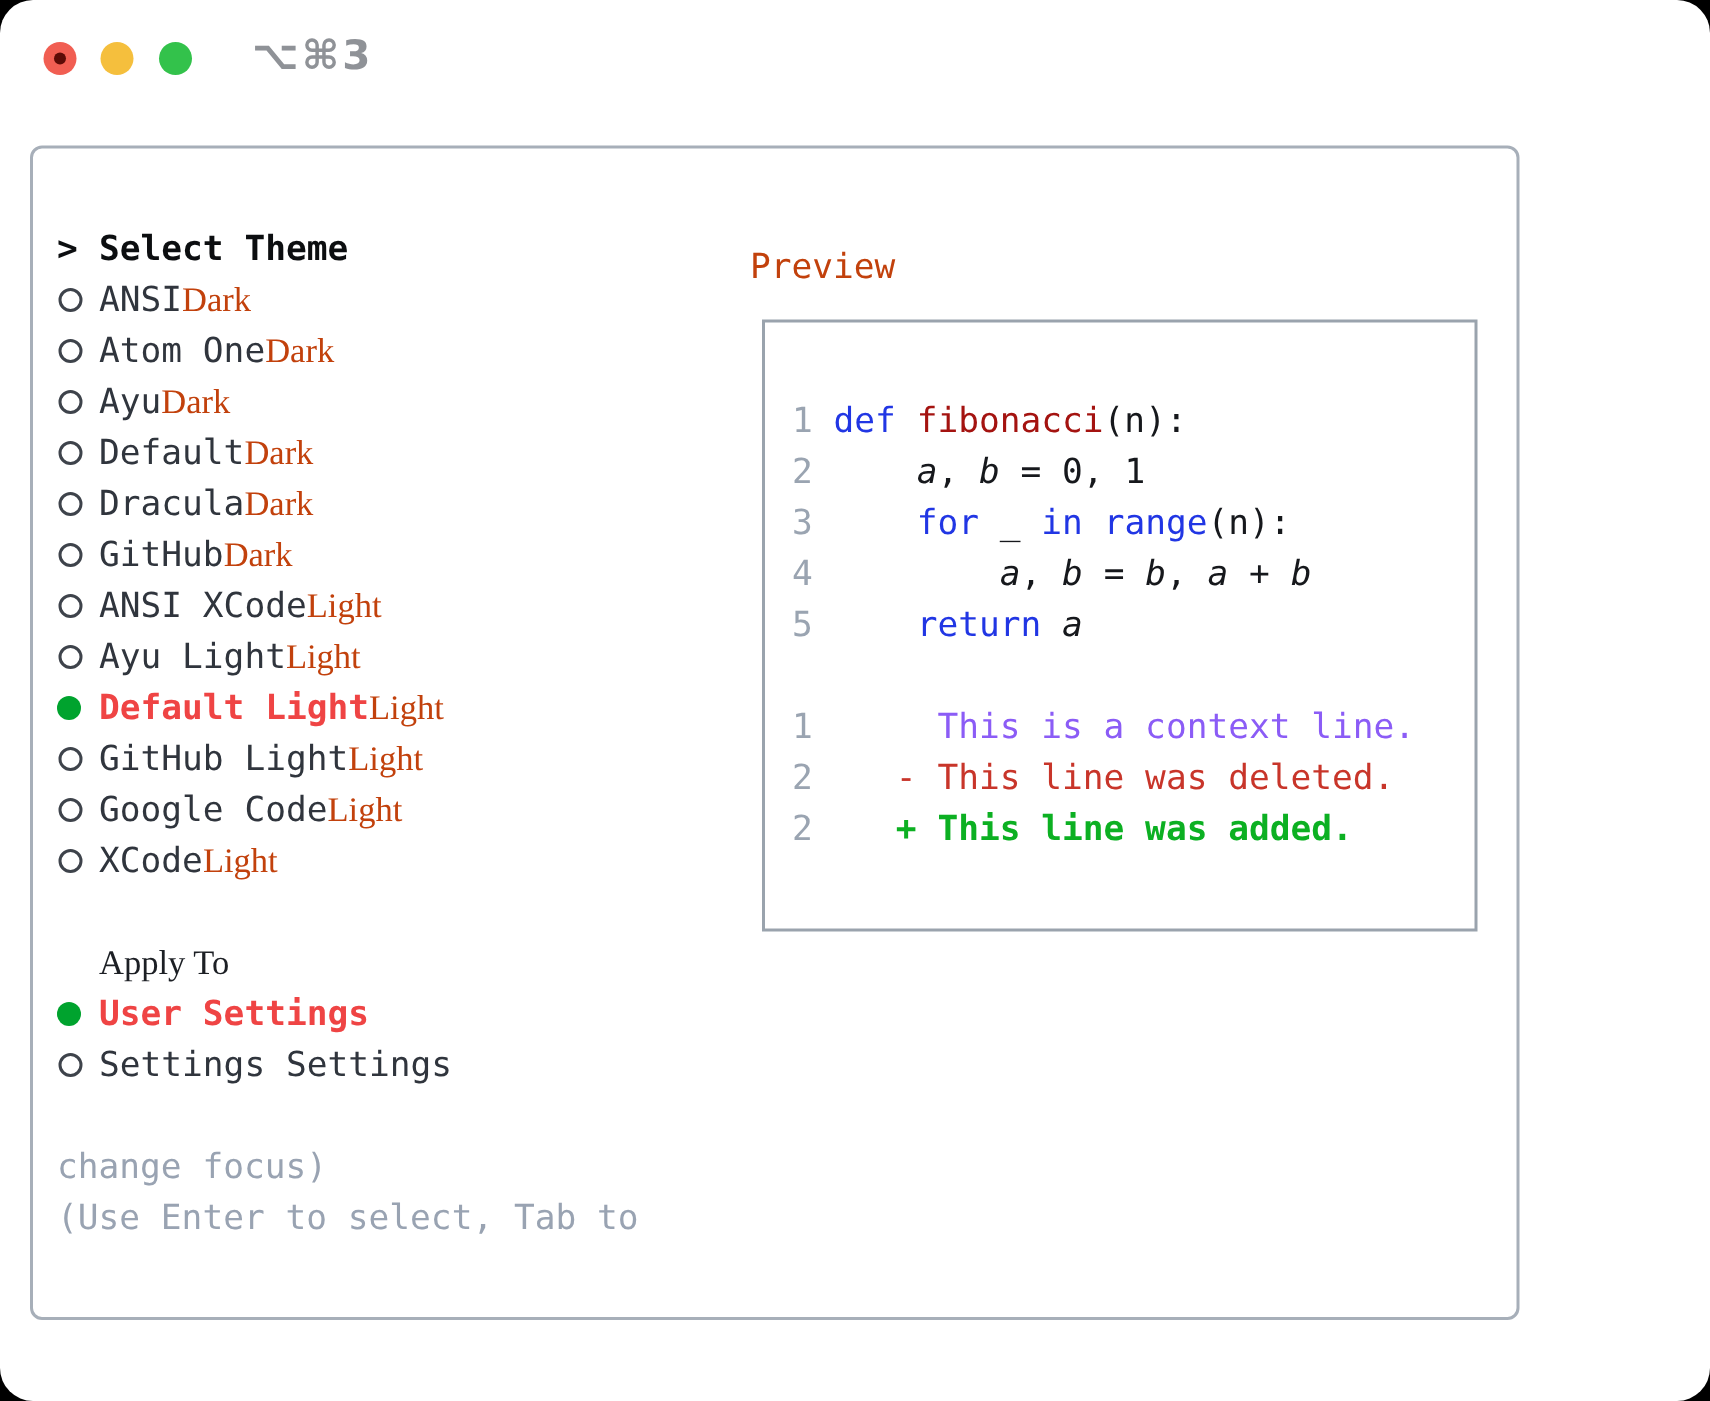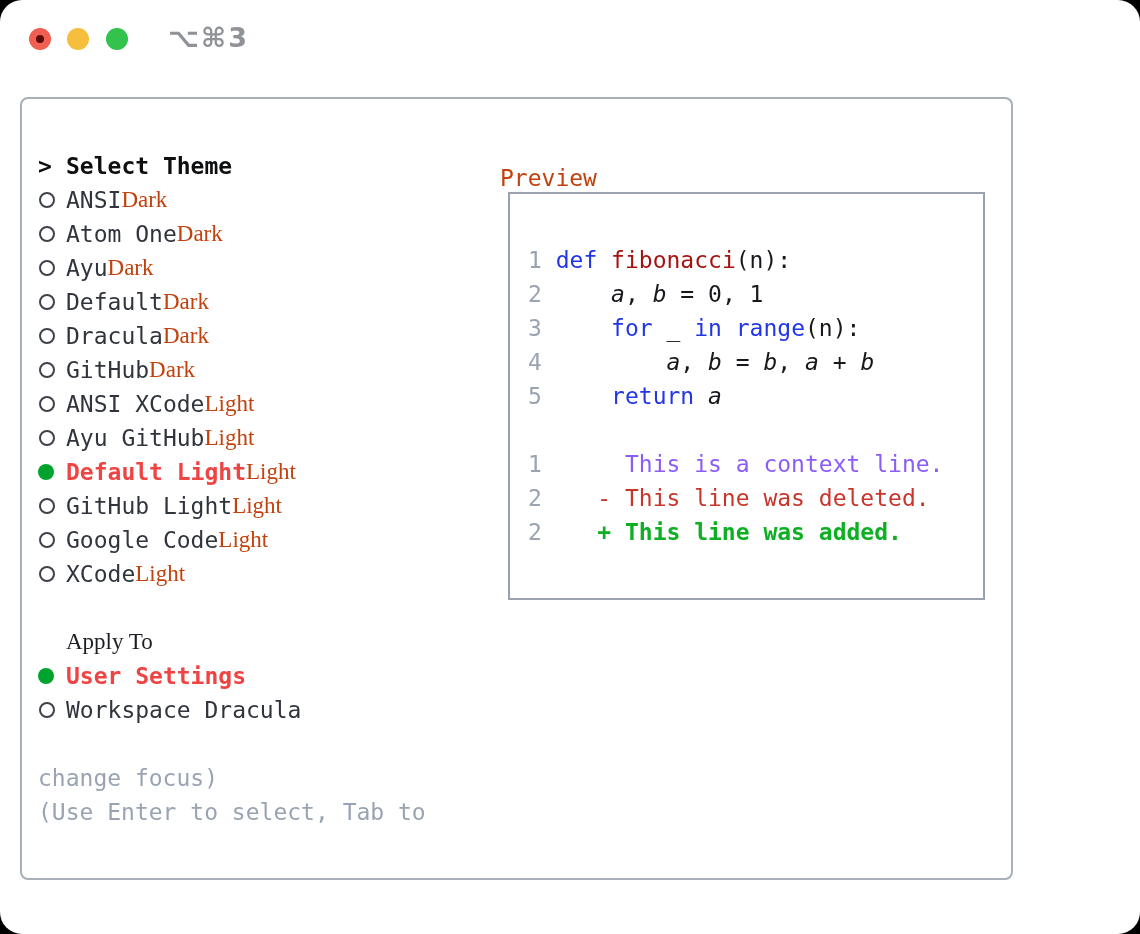--- a/index.html
+++ b/index.html
@@ -32,21 +32,21 @@
   .left-col{position:absolute;left:16px;top:50px;}
   .title-text{font-weight:bold;color:#0c0e10;}
   .name{color:#30353d;}
   .name.sel{color:#ef4444;font-weight:bold;}
   .tag{color:#c2410c;font-family:Liberation Serif, serif;}
   .section-title{color:#1c1f24;font-family:Liberation Serif, serif;}
   .hint{color:#99a3b2;}
   
   .preview-title{position:absolute;left:478px;top:50px;height:34px;line-height:34px;font-size:23px;font-weight:normal;color:#c2410c;margin-top:12px;}
   .preview-box{
-    position:absolute;left:486px;top:93px;width:473px;height:404px;
+    position:absolute;left:486px;top:114px;width:473px;height:404px;
     border:2px solid #9aa3ad;background:#fff;
   }
   .code{position:absolute;left:18px;top:49px;}
   .code-line{height:34px;line-height:34px;font-size:23px;white-space:pre;}
   .ln{color:#9aa4b1;}
   .tok-p{color:#16181c;}
   .tok-k{color:#2136e4;}
   .tok-f{color:#a41310;}
   .tok-v{color:#16181c;font-style:italic;}
   .tok-c{color:#8b5cf6;}
@@ -73,34 +73,34 @@
         <span class="title-text">Select Theme</span>
       </div>
       <div id="theme-list">
           <div class="row"><span class="marker"><span class="radio"></span></span><span class="name">ANSI</span> <span class="tag">Dark</span></div>
           <div class="row"><span class="marker"><span class="radio"></span></span><span class="name">Atom One</span> <span class="tag">Dark</span></div>
           <div class="row"><span class="marker"><span class="radio"></span></span><span class="name">Ayu</span> <span class="tag">Dark</span></div>
           <div class="row"><span class="marker"><span class="radio"></span></span><span class="name">Default</span> <span class="tag">Dark</span></div>
           <div class="row"><span class="marker"><span class="radio"></span></span><span class="name">Dracula</span> <span class="tag">Dark</span></div>
           <div class="row"><span class="marker"><span class="radio"></span></span><span class="name">GitHub</span> <span class="tag">Dark</span></div>
           <div class="row"><span class="marker"><span class="radio"></span></span><span class="name">ANSI XCode</span> <span class="tag">Light</span></div>
-          <div class="row"><span class="marker"><span class="radio"></span></span><span class="name">Ayu GitHub</span> <span class="tag">Light</span></div>
+          <div class="row"><span class="marker"><span class="radio"></span></span><span class="name">Ayu Light</span> <span class="tag">Light</span></div>
           <div class="row"><span class="marker"><span class="radio sel"></span></span><span class="name sel">Default Light</span> <span class="tag">Light</span></div>
           <div class="row"><span class="marker"><span class="radio"></span></span><span class="name">GitHub Light</span> <span class="tag">Light</span></div>
           <div class="row"><span class="marker"><span class="radio"></span></span><span class="name">Google Code</span> <span class="tag">Light</span></div>
           <div class="row"><span class="marker"><span class="radio"></span></span><span class="name">XCode</span> <span class="tag">Light</span></div>
         </div>
       <div class="row"></div>
       <div class="row">
         <span class="marker"></span>
         <span class="section-title">Apply To</span>
       </div>
       <div id="apply-list">
           <div class="row"><span class="marker"><span class="radio sel"></span></span><span class="name sel">User Settings</span></div>
-          <div class="row"><span class="marker"><span class="radio"></span></span><span class="name">Workspace Dracula</span></div>
+          <div class="row"><span class="marker"><span class="radio"></span></span><span class="name">Settings Settings</span></div>
         </div>
       <div class="row"></div>
       <div class="row hint">change focus)</div>
       <div class="row hint">(Use Enter to select, Tab to</div>
     </div>
 
     <div class="preview-title">Preview</div>
 
     <div class="preview-box">
       <div class="code" id="code">

